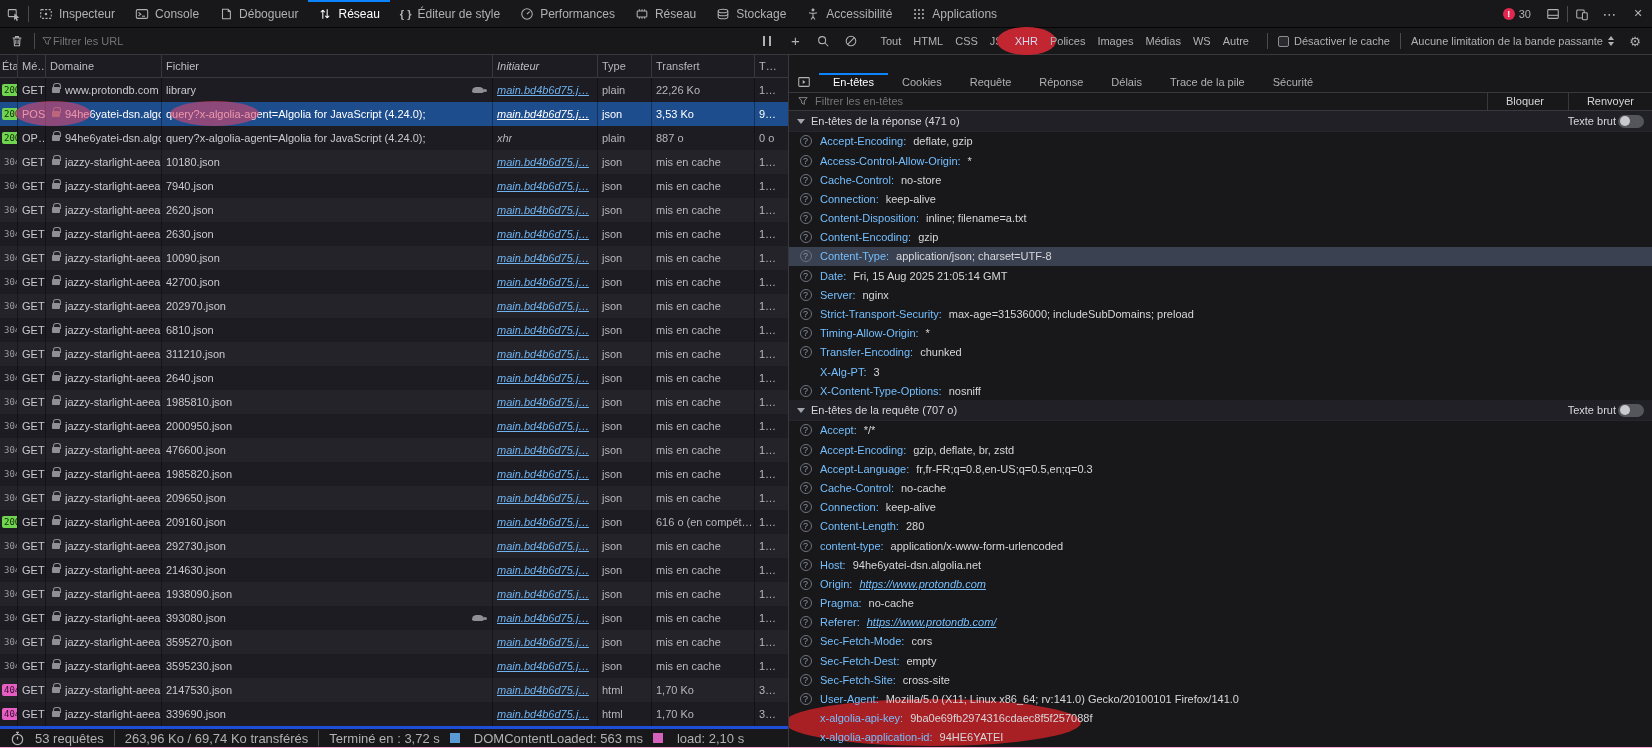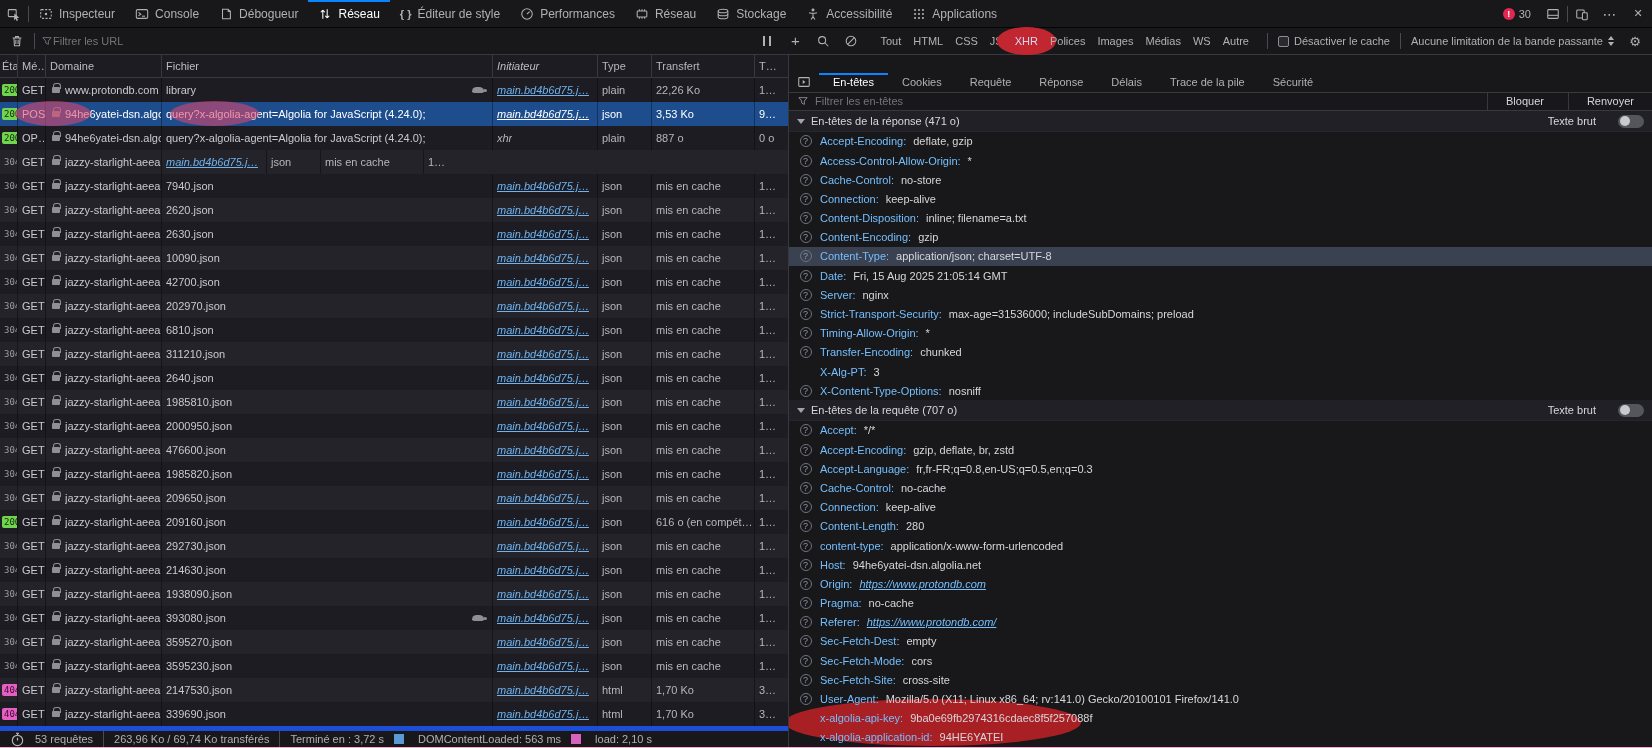--- a/index.html
+++ b/index.html
@@ -66,39 +66,39 @@
   .lock::before { content: ''; position: absolute; top: -4px; left: 1px; width: 6px; height: 5px; border: 1.2px solid #8f8f94; border-bottom: none; border-radius: 3px 3px 0 0; }
   .turtle { position: relative; width: 12px; height: 6px; background: #8f8f94; border-radius: 50% 50% 25% 25% / 100% 100% 30% 30%; margin-left: auto; margin-right: 8px; flex: 0 0 auto; }
   .turtle::before { content: ''; position: absolute; right: -3px; top: 2px; width: 4px; height: 3px; border-radius: 50%; background: #8f8f94; }
   .cinit { color: #6fb3f0; text-decoration: underline; overflow: hidden; white-space: nowrap; }
   .cinit.plain { color: #b6b6bb; text-decoration: none; }
   .ann { position: absolute; border-radius: 50%; background: rgba(222,70,108,.58); z-index: 5; pointer-events: none; }
   .ann-post { left: 15px; top: 46px; width: 76px; height: 25px; }
   .ann-agent { left: 170px; top: 46px; width: 89px; height: 25px; }
 
   
-  .statusbar { height: 21px; border-top: 5px solid #1d4ed8; background: #18181a; display: flex; align-items: center; gap: 10px; padding: 0 10px; color: #b1b1b3; font-size: 11px; white-space: nowrap; }
+  .statusbar { height: 21px; border-top: 3px solid #1d4ed8; background: #18181a; display: flex; align-items: center; gap: 10px; padding: 0 10px; color: #b1b1b3; font-size: 13px; white-space: nowrap; }
   .sq { width: 10px; height: 10px; flex: 0 0 auto; }
   .sq.blue { background: #5b9bd5; }
   .sq.pink { background: #d563be; }
   .sbgroup { display: flex; align-items: center; gap: 14px; }
 
   
   .detailpanel { flex: 1; border-left: 1px solid #38383d; background: #18181a; position: relative; display: flex; flex-direction: column; overflow: hidden; }
   .ptabs { height: 23px; display: flex; align-items: stretch; border-bottom: 1px solid #38383d; margin-top: 18px; }
   .ptoggle { width: 30px; display: flex; align-items: center; justify-content: center; color: #b1b1b3; }
   .ptab { display: flex; align-items: center; padding: 0 14px; color: #b1b1b3; white-space: nowrap; }
   .ptab.active { color: #ffffff; box-shadow: inset 0 2px 0 #0a84ff; }
   .pfilter { height: 22px; display: flex; align-items: center; border-bottom: 1px solid #38383d; padding-left: 8px; color: #8f8f94; gap: 6px; }
   .pfilter input { flex: 1; background: transparent; border: none; outline: none; color: #d7d7db; font: 11px "Liberation Sans","DejaVu Sans",sans-serif; }
   .pfilter input::placeholder { color: #757579; }
   .pbtn { border-left: 1px solid #38383d; height: 100%; display: flex; align-items: center; padding: 0 18px; color: #d7d7db; text-align: center; }
   .psection { height: 24px; display: flex; align-items: center; background: #202026; border-bottom: 1px solid #26262c; padding: 0 8px; color: #d7d7db; gap: 6px; }
   .twisty { width: 0; height: 0; border-left: 4px solid transparent; border-right: 4px solid transparent; border-top: 5px solid #9fa4ad; flex: 0 0 auto; }
-  .rawwrap { margin-left: auto; display: flex; align-items: center; gap: 22px; color: #d7d7db; text-align: center; }
+  .rawwrap { margin-left: auto; display: flex; align-items: center; gap: 2px; color: #d7d7db; text-align: center; }
   .toggle { position: relative; width: 26px; height: 13px; border-radius: 7px; background: #55565c; flex: 0 0 auto; }
   .toggle::before { content: ''; position: absolute; left: 1.5px; top: 1.5px; width: 10px; height: 10px; border-radius: 50%; background: #c9c9ce; }
   .hlist { position: relative; }
   .hrow { height: 19.2px; display: flex; align-items: center; padding-left: 10px; position: relative; z-index: 2; white-space: nowrap; overflow: hidden; }
   .hrow.selected { background: #3a4150; }
   .helpbox { width: 13px; min-width: 13px; margin-right: 8px; display: flex; justify-content: center; }
   .help { width: 12px; height: 12px; border: 1px solid #6f7380; border-radius: 50%; color: #9096a3; font-size: 9px; line-height: 11px; text-align: center; }
   .help::before { content: '?'; }
   .help.off { visibility: hidden; }
   .hname { color: #75bfff; margin-right: 7px; }
@@ -361,20 +361,23 @@
               <div class="cell c-size">0 o</div>
             </div>
             <div class="row">
               <div class="cell c-status">
                 <span class="st">304</span>
               </div>
               <div class="cell c-method">GET</div>
               <div class="cell c-domain">
                 <span class="lock"></span>
                 <span style="overflow:hidden">jazzy-starlight-aeea19.netli…</span>
+              </div>
+              <div class="cell c-file">
+                <span style="overflow:hidden">10180.json</span>
               </div>
               <div class="cell c-init">
                 <span class="cinit">main.bd4b6d75.j…</span>
               </div>
               <div class="cell c-type">json</div>
               <div class="cell c-transfer">mis en cache</div>
               <div class="cell c-size">1…</div>
             </div>
             <div class="row">
               <div class="cell c-status">
@@ -1075,34 +1078,34 @@
             <span class="helpbox">
               <span class="help"></span>
             </span>
             <span class="hname">Referer:</span>
             <span class="hval link">https://www.protondb.com/</span>
           </div>
           <div class="hrow">
             <span class="helpbox">
               <span class="help"></span>
             </span>
+            <span class="hname">Sec-Fetch-Mode:</span>
+            <span class="hval">cors</span>
+          </div>
+          <div class="hrow">
+            <span class="helpbox">
+              <span class="help"></span>
+            </span>
             <span class="hname">Sec-Fetch-Dest:</span>
             <span class="hval">empty</span>
           </div>
           <div class="hrow">
             <span class="helpbox">
               <span class="help"></span>
             </span>
-            <span class="hname">Sec-Fetch-Mode:</span>
-            <span class="hval">cors</span>
-          </div>
-          <div class="hrow">
-            <span class="helpbox">
-              <span class="help"></span>
-            </span>
             <span class="hname">Sec-Fetch-Site:</span>
             <span class="hval">cross-site</span>
           </div>
           <div class="hrow">
             <span class="helpbox">
               <span class="help"></span>
             </span>
             <span class="hname">User-Agent:</span>
             <span class="hval">Mozilla/5.0 (X11; Linux x86_64; rv:141.0) Gecko/20100101 Firefox/141.0</span>
           </div>

